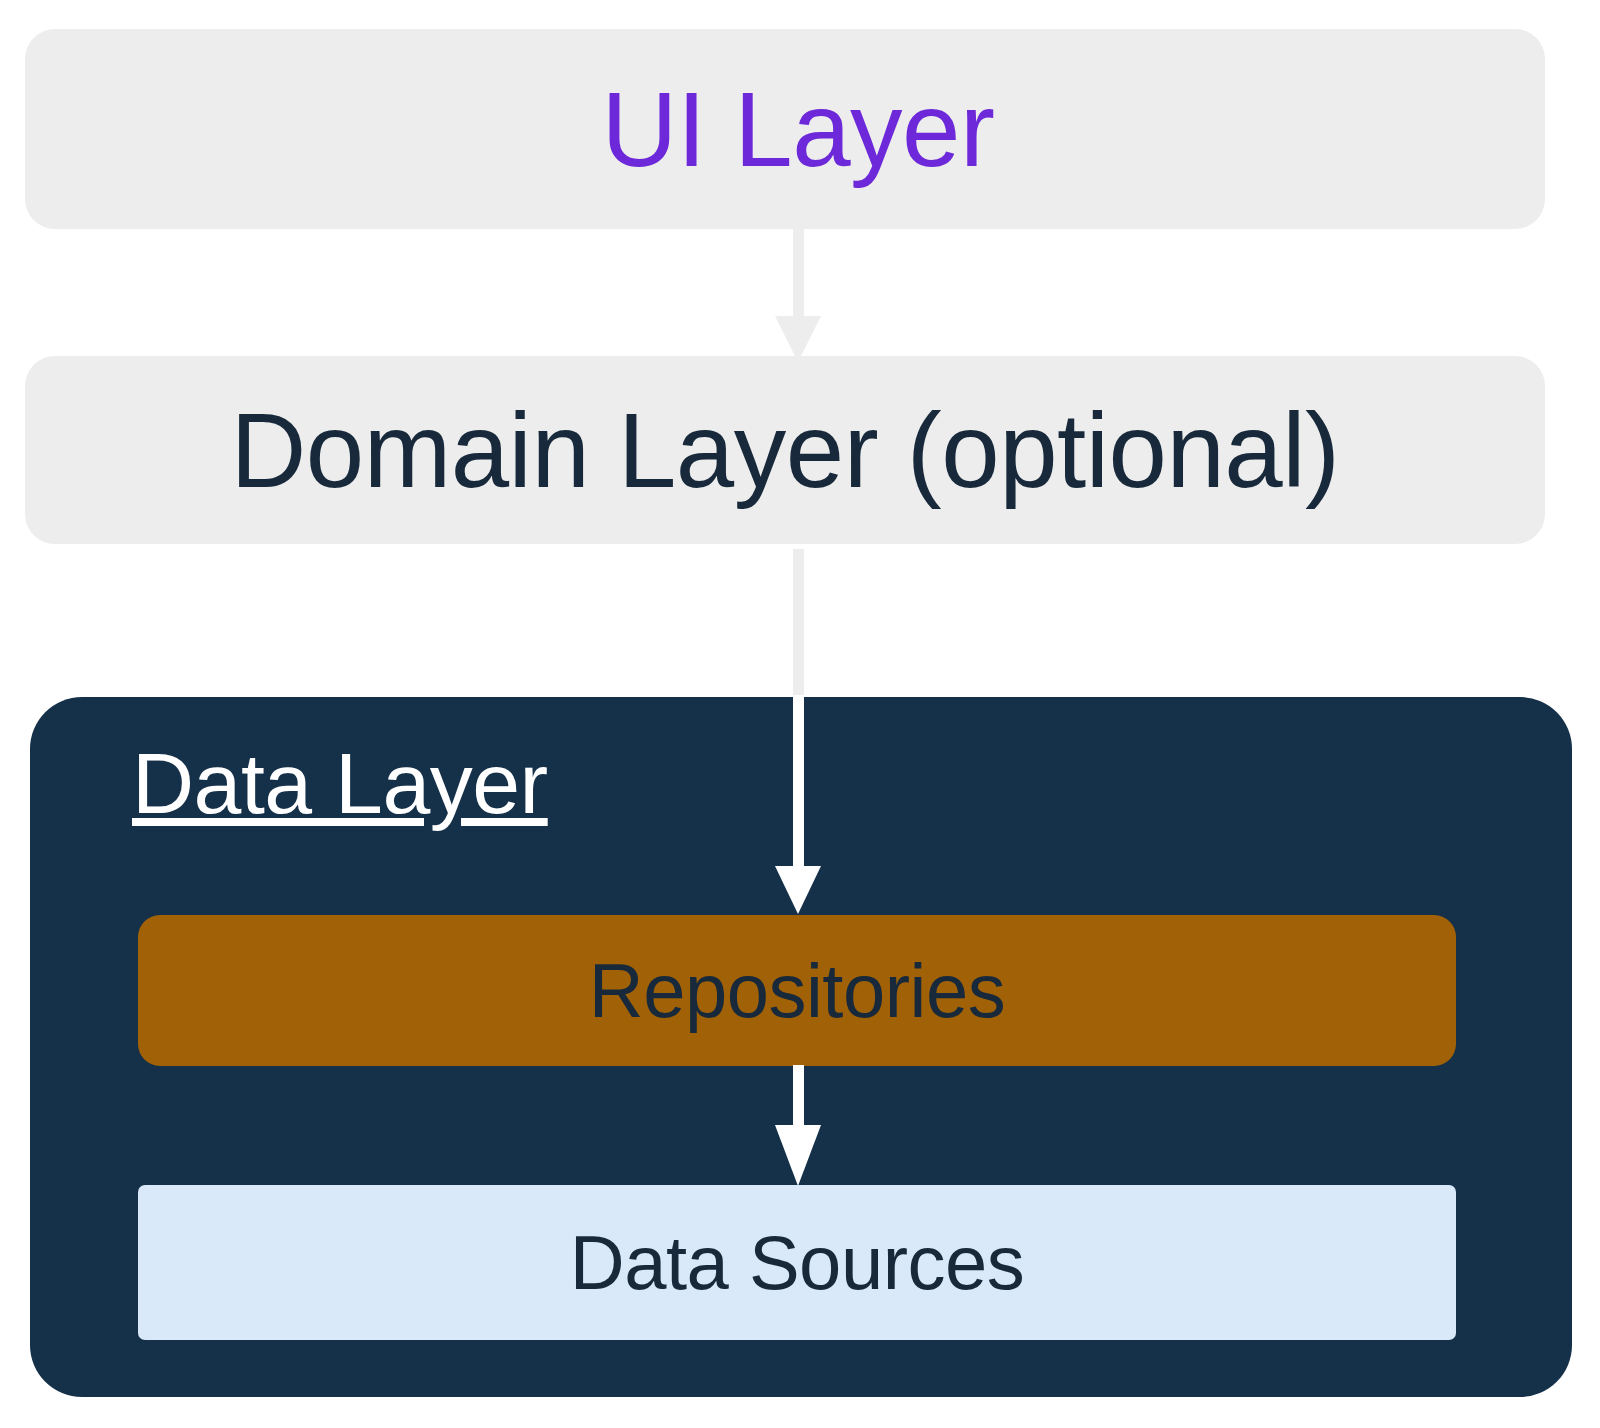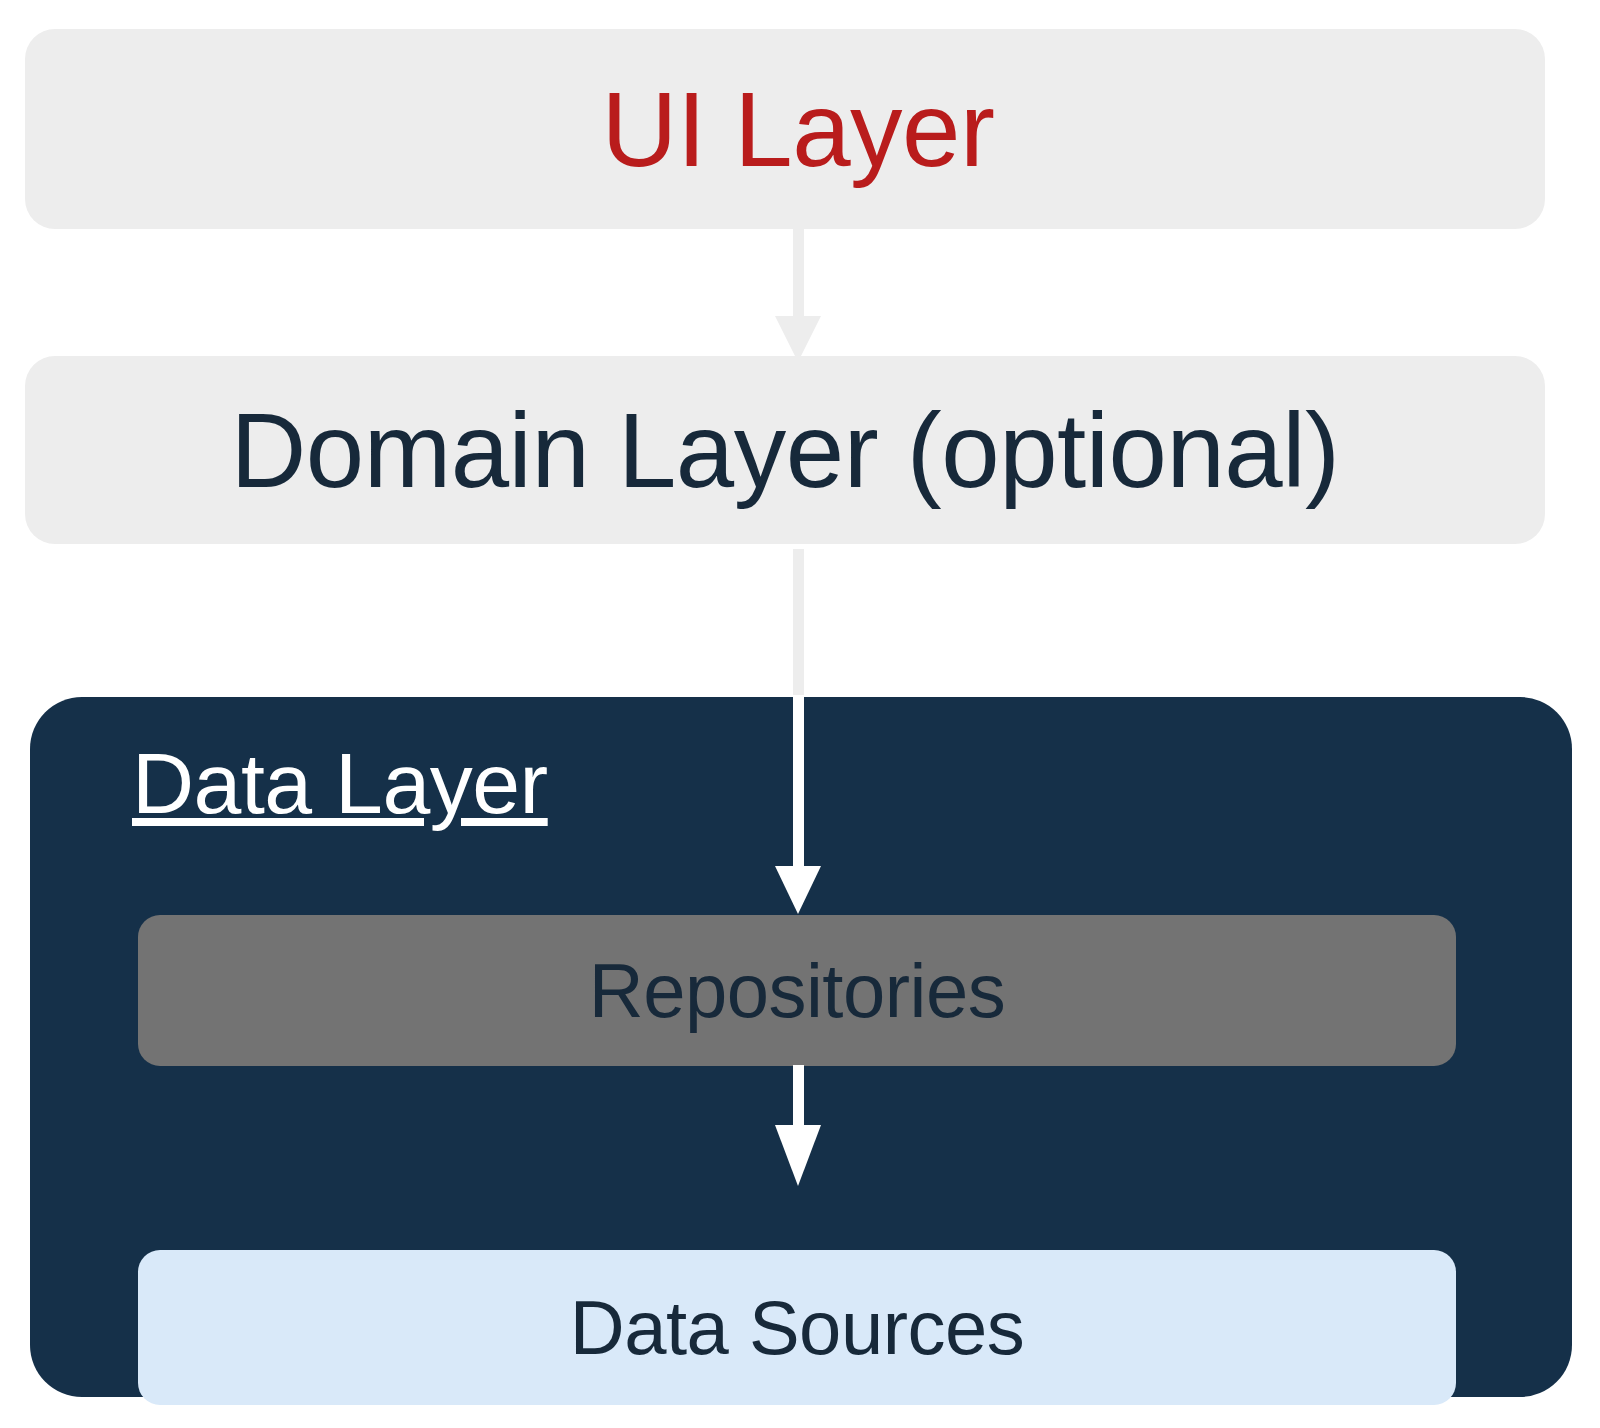--- a/index.html
+++ b/index.html
@@ -36,21 +36,21 @@
   #ui-layer-box {
     left: 25px;
     top: 29px;
     width: 1520px;
     height: 200px;
     background: #ededed;
     border-radius: 30px;
   }
   #ui-layer-box .layer-label {
     font-size: 105px;
-    color: #b91c1c;
+    color: #6d28d9;
     line-height: 1;
     margin-left: 26px;
   }
 
   
   #domain-layer-box {
     left: 25px;
     top: 356px;
     width: 1520px;
     height: 188px;
@@ -85,37 +85,37 @@
     white-space: nowrap;
     text-decoration: underline;
   }
 
   
   #repositories-box {
     left: 138px;
     top: 915px;
     width: 1318px;
     height: 151px;
-    background: #737373;
+    background: #a16207;
     border-radius: 22px;
   }
   #repositories-box .layer-label {
     font-size: 76px;
     color: #17293a;
     line-height: 1;
   }
 
   
   #data-sources-box {
     left: 138px;
-    top: 1250px;
+    top: 1185px;
     width: 1318px;
     height: 155px;
     background: #d9e9f9;
-    border-radius: 22px;
+    border-radius: 7px;
   }
   #data-sources-box .layer-label {
     font-size: 76px;
     color: #17293a;
     line-height: 1;
   }
 
   
   .arrow-svg {
     position: absolute;

